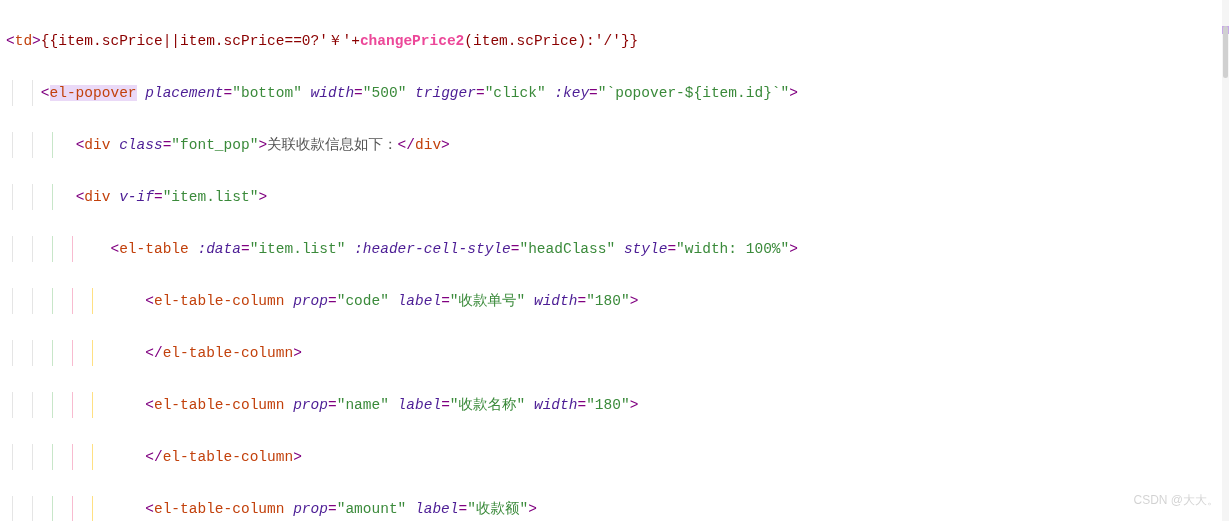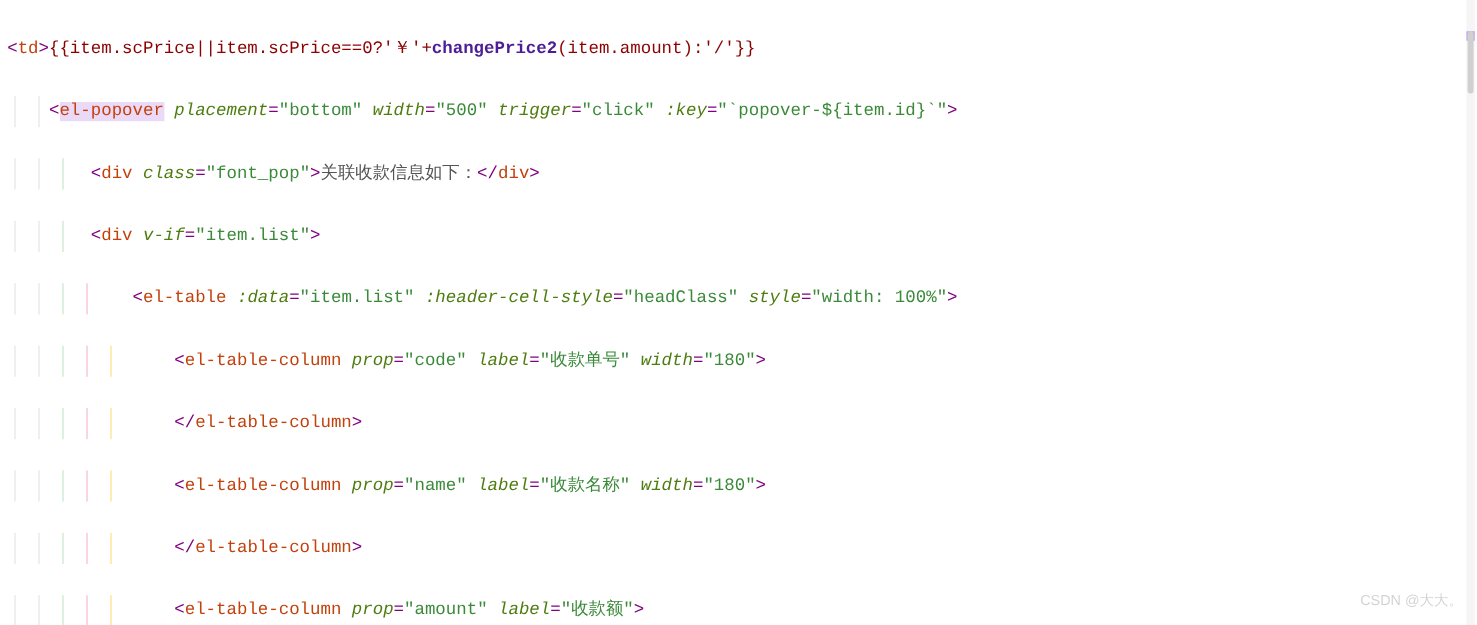--- a/index.html
+++ b/index.html
@@ -25,24 +25,24 @@
       bottom: 0;
       width: 1px;
     }
     .ig-grey  { background: #e5e5e5; }
     .ig-green { background: #c8e6c9; }
     .ig-pink  { background: #f8bbd0; }
     .ig-yel   { background: #ffe082; }
     .p  { color: #800080; }   
     .tag{ color: #c2410c; }   
     .hl { background: #ead9f7; } 
-    .attr{ color: #4d7c0f; font-style: italic; }
+    .attr{ color: #4c1d95; font-style: italic; }
     .val { color: #3a8a3a; }
     .br  { color: #8B0000; }  
-    .fn  { color: #4c1d95; font-weight: bold; }
+    .fn  { color: #ec4899; font-weight: bold; }
     .txt { color: #555; }
     .watermark {
       position: absolute;
       right: 12px;
       bottom: 8px;
       color: rgba(0,0,0,0.18);
       font-size: 12px;
       font-family: sans-serif;
     }
     .scrollbar {
@@ -72,21 +72,21 @@
     }
   </style>
 </head>
 <body>
 
 <div class="scrolltrack"></div>
 <div class="hlbar"></div>
 <div class="scrollbar"></div>
 
 <div class="code-area">
-<span class="line"><span class="p">&lt;</span><span class="tag">td</span><span class="p">&gt;</span><span class="br">{{item.scPrice||item.scPrice==0?'￥'+</span><span class="fn">changePrice2</span><span class="br">(item.amount):'/'}}</span></span>
+<span class="line"><span class="p">&lt;</span><span class="tag">td</span><span class="p">&gt;</span><span class="br">{{item.scPrice||item.scPrice==0?'￥'+</span><span class="fn">changePrice2</span><span class="br">(item.scPrice):'/'}}</span></span>
 <span class="line"><span class="indent-guide ig-grey" style="left:6px"></span><span class="indent-guide ig-grey" style="left:26px"></span>    <span class="p">&lt;</span><span class="tag hl">el-popover</span> <span class="attr">placement</span><span class="p">=</span><span class="val">"<span>bottom</span>"</span> <span class="attr">width</span><span class="p">=</span><span class="val">"<span>500</span>"</span> <span class="attr">trigger</span><span class="p">=</span><span class="val">"<span>click</span>"</span> <span class="attr">:key</span><span class="p">=</span><span class="val">"<span>`popover-${item.id}`</span>"</span><span class="p">&gt;</span></span>
 <span class="line"><span class="indent-guide ig-grey" style="left:6px"></span><span class="indent-guide ig-grey" style="left:26px"></span><span class="indent-guide ig-green" style="left:46px"></span>        <span class="p">&lt;</span><span class="tag">div</span> <span class="attr">class</span><span class="p">=</span><span class="val">"<span>font_pop</span>"</span><span class="p">&gt;</span><span class="txt">关联收款信息如下：</span><span class="p">&lt;/</span><span class="tag">div</span><span class="p">&gt;</span></span>
 <span class="line"><span class="indent-guide ig-grey" style="left:6px"></span><span class="indent-guide ig-grey" style="left:26px"></span><span class="indent-guide ig-green" style="left:46px"></span>        <span class="p">&lt;</span><span class="tag">div</span> <span class="attr">v-if</span><span class="p">=</span><span class="val">"<span>item.list</span>"</span><span class="p">&gt;</span></span>
 <span class="line"><span class="indent-guide ig-grey" style="left:6px"></span><span class="indent-guide ig-grey" style="left:26px"></span><span class="indent-guide ig-green" style="left:46px"></span><span class="indent-guide ig-pink" style="left:66px"></span>            <span class="p">&lt;</span><span class="tag">el-table</span> <span class="attr">:data</span><span class="p">=</span><span class="val">"<span>item.list</span>"</span> <span class="attr">:header-cell-style</span><span class="p">=</span><span class="val">"<span>headClass</span>"</span> <span class="attr">style</span><span class="p">=</span><span class="val">"<span>width: 100%</span>"</span><span class="p">&gt;</span></span>
 <span class="line"><span class="indent-guide ig-grey" style="left:6px"></span><span class="indent-guide ig-grey" style="left:26px"></span><span class="indent-guide ig-green" style="left:46px"></span><span class="indent-guide ig-pink" style="left:66px"></span><span class="indent-guide ig-yel" style="left:86px"></span>                <span class="p">&lt;</span><span class="tag">el-table-column</span> <span class="attr">prop</span><span class="p">=</span><span class="val">"<span>code</span>"</span> <span class="attr">label</span><span class="p">=</span><span class="val">"<span>收款单号</span>"</span> <span class="attr">width</span><span class="p">=</span><span class="val">"<span>180</span>"</span><span class="p">&gt;</span></span>
 <span class="line"><span class="indent-guide ig-grey" style="left:6px"></span><span class="indent-guide ig-grey" style="left:26px"></span><span class="indent-guide ig-green" style="left:46px"></span><span class="indent-guide ig-pink" style="left:66px"></span><span class="indent-guide ig-yel" style="left:86px"></span>                <span class="p">&lt;/</span><span class="tag">el-table-column</span><span class="p">&gt;</span></span>
 <span class="line"><span class="indent-guide ig-grey" style="left:6px"></span><span class="indent-guide ig-grey" style="left:26px"></span><span class="indent-guide ig-green" style="left:46px"></span><span class="indent-guide ig-pink" style="left:66px"></span><span class="indent-guide ig-yel" style="left:86px"></span>                <span class="p">&lt;</span><span class="tag">el-table-column</span> <span class="attr">prop</span><span class="p">=</span><span class="val">"<span>name</span>"</span> <span class="attr">label</span><span class="p">=</span><span class="val">"<span>收款名称</span>"</span> <span class="attr">width</span><span class="p">=</span><span class="val">"<span>180</span>"</span><span class="p">&gt;</span></span>
 <span class="line"><span class="indent-guide ig-grey" style="left:6px"></span><span class="indent-guide ig-grey" style="left:26px"></span><span class="indent-guide ig-green" style="left:46px"></span><span class="indent-guide ig-pink" style="left:66px"></span><span class="indent-guide ig-yel" style="left:86px"></span>                <span class="p">&lt;/</span><span class="tag">el-table-column</span><span class="p">&gt;</span></span>
 <span class="line"><span class="indent-guide ig-grey" style="left:6px"></span><span class="indent-guide ig-grey" style="left:26px"></span><span class="indent-guide ig-green" style="left:46px"></span><span class="indent-guide ig-pink" style="left:66px"></span><span class="indent-guide ig-yel" style="left:86px"></span>                <span class="p">&lt;</span><span class="tag">el-table-column</span> <span class="attr">prop</span><span class="p">=</span><span class="val">"<span>amount</span>"</span> <span class="attr">label</span><span class="p">=</span><span class="val">"<span>收款额</span>"</span><span class="p">&gt;</span></span>
 

